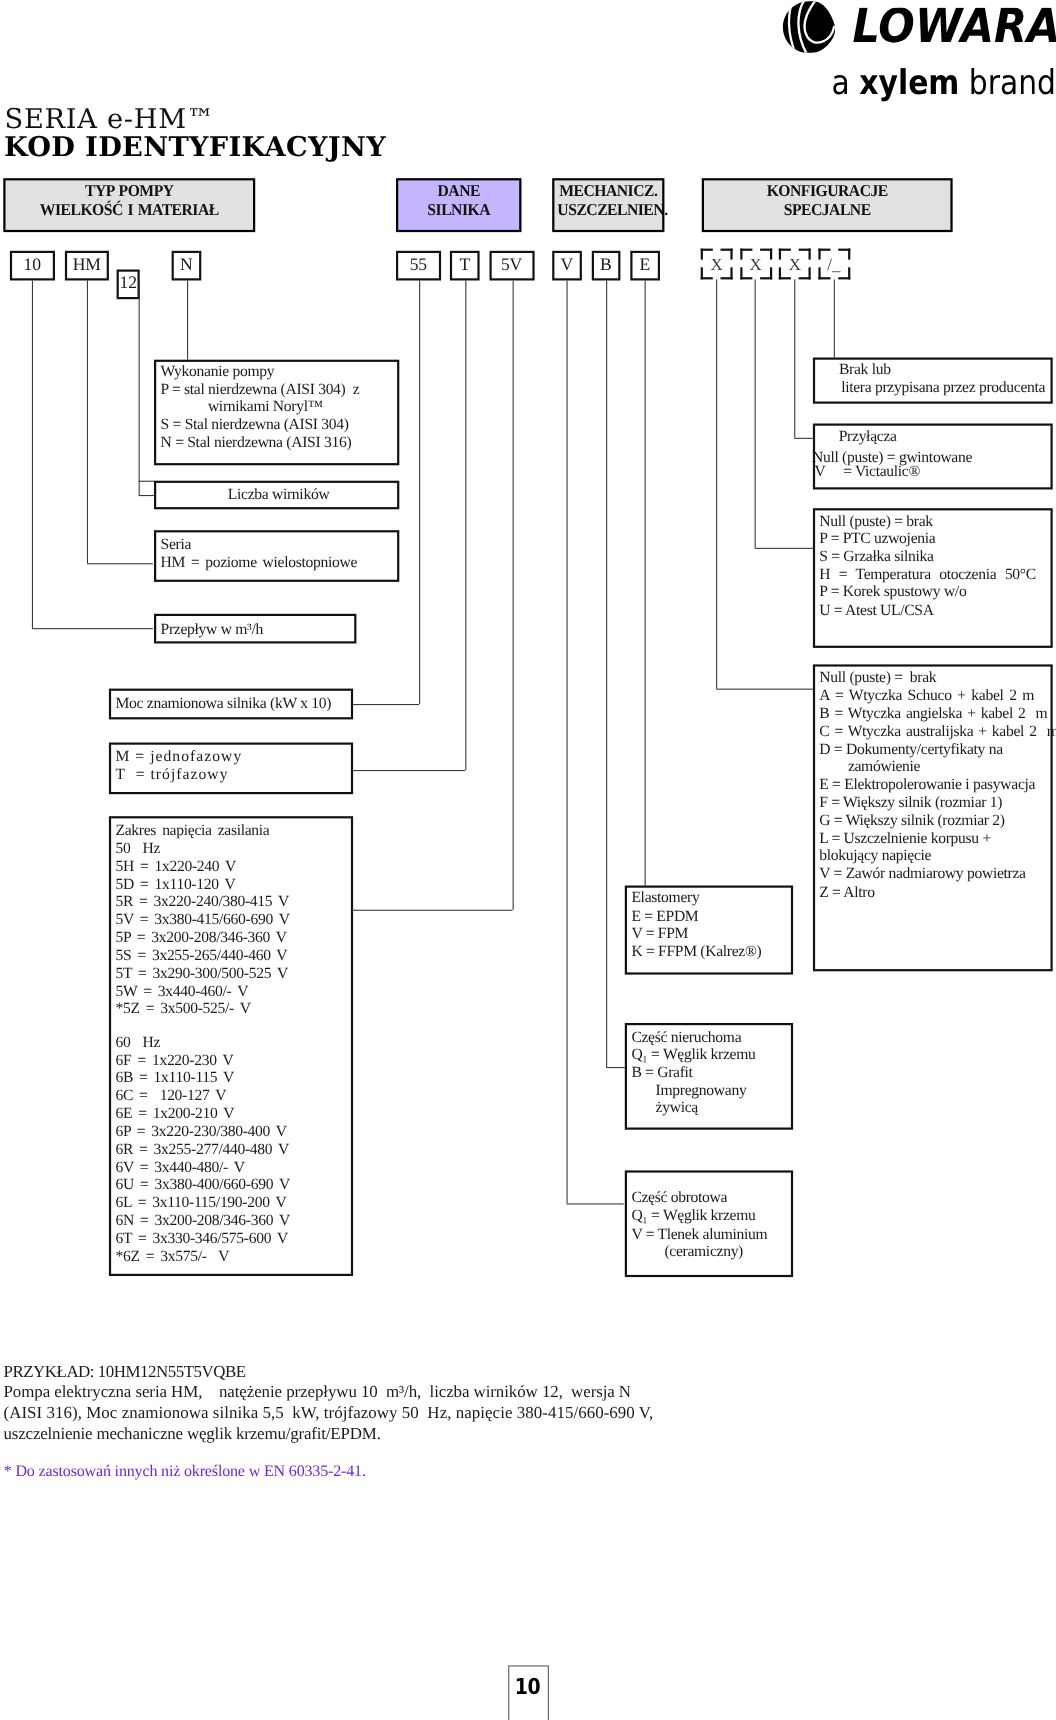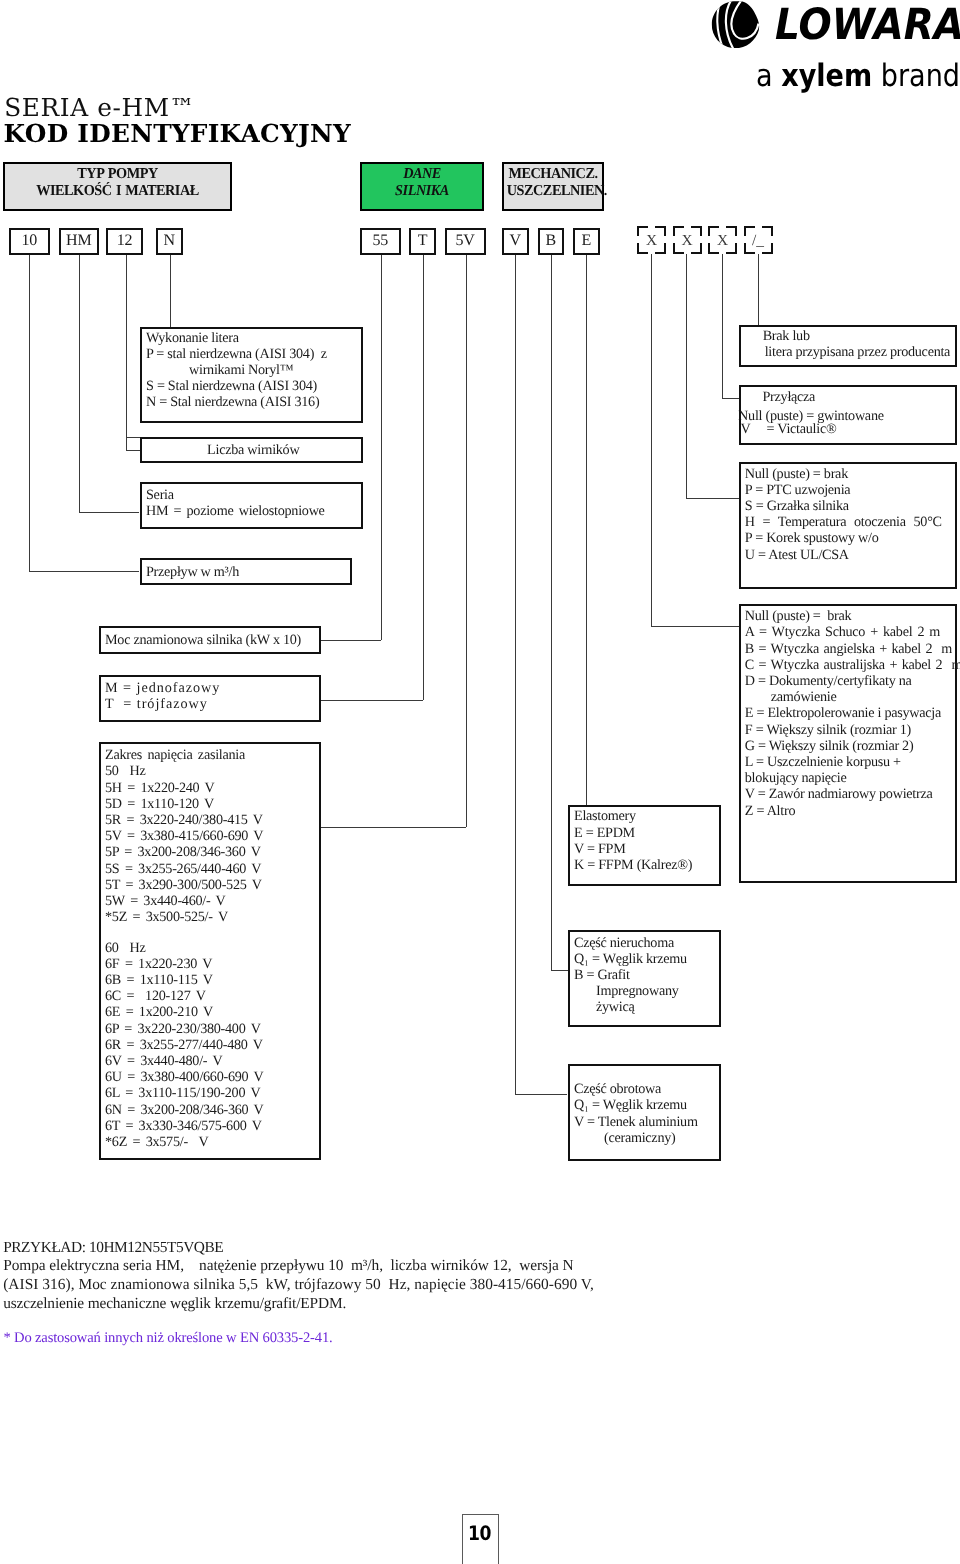--- a/index.html
+++ b/index.html
@@ -94,35 +94,39 @@
   <svg id="logo-tag" viewBox="0 0 205 40" xmlns="http://www.w3.org/2000/svg">
     <text x="0" y="29.8" font-family="DejaVu Sans, sans-serif" font-size="31" fill="#000" textLength="204" lengthAdjust="spacingAndGlyphs"><tspan>a </tspan><tspan font-weight="bold">xylem</tspan><tspan> brand</tspan></text>
   </svg>
 </div>
 <div id="title-line1">SERIA e-HM™</div>
 <div id="title-line2">KOD IDENTYFIKACYJNY</div>
 <div class="hdr" style="left: 3px; top: 162px; width: 229px; height: 49px; background-color: rgb(225, 225, 225);">
       <div>TYP POMPY</div>
       <div>WIELKOŚĆ I MATERIAŁ</div>
     </div>
-<div class="hdr" style="left: 359.5px; top: 162px; width: 124px; height: 49px; background-color: #22c55e; font-style: italic;">
+<div class="hdr" style="left: 359.5px; top: 162px; width: 114px; height: 49px; background-color: #c4b5fd;">
       <div>DANE</div>
       <div>SILNIKA</div>
     </div>
 <div class="hdr" style="left: 501.5px; top: 162px; width: 102px; height: 49px; background-color: rgb(225, 225, 225);">
       <div>MECHANICZ.</div>
       <div>USZCZELNIEN.</div>
     </div>
+<div class="hdr" style="left: 637.5px; top: 162px; width: 228px; height: 49px; background-color: rgb(225, 225, 225);">
+      <div>KONFIGURACJE</div>
+      <div>SPECJALNE</div>
+    </div>
 <div class="cbox" style="left:8.5px;top:228px;width:41.5px;height:27px">
       <span>10</span>
     </div>
 <div class="cbox" style="left:58.5px;top:228px;width:40.5px;height:27px">
       <span>HM</span>
     </div>
-<div class="cbox" style="left:106px;top:228px;width:37px;height:27px">
+<div class="cbox" style="left:106px;top:245px;width:21px;height:27px">
       <span>12</span>
     </div>
 <div class="cbox" style="left:155.5px;top:228px;width:27.5px;height:27px">
       <span>N</span>
     </div>
 <div class="cbox" style="left:359.5px;top:228px;width:41.5px;height:27px">
       <span>55</span>
     </div>
 <div class="cbox" style="left:409px;top:228px;width:27px;height:27px">
       <span>T</span>
@@ -161,34 +165,34 @@
       <span>X</span>
     </div>
 <div class="corner" style="left:743.5px;top:225.5px;width:29px;height:28.2px">
       <i class="tl"></i>
       <i class="tr"></i>
       <i class="bl"></i>
       <i class="br"></i>
       <span>/_</span>
     </div>
 <div class="lbox" style="left:139.5px;top:327px;width:223px;height:96px;">
-      <span class="ln">Wykonanie litera</span>
+      <span class="ln">Wykonanie pompy</span>
       <span class="ln">P = stal nierdzewna (AISI 304)  z</span>
       <span class="ln" style="padding-left:43px">wirnikami Noryl™</span>
       <span class="ln">S = Stal nierdzewna (AISI 304)</span>
       <span class="ln">N = Stal nierdzewna (AISI 316)</span>
     </div>
 <div class="lbox" style="left:139.5px;top:436.5px;width:223px;height:26.7px;padding-top:3.6px;text-align:center;">
       <span class="ln">Liczba wirników</span>
     </div>
 <div class="lbox" style="left:139.5px;top:481.5px;width:223px;height:47.7px;padding-top:3.6px;">
       <span class="ln">Seria</span>
       <span class="ln" style="word-spacing:2px">HM = poziome wielostopniowe</span>
     </div>
-<div class="lbox" style="left:139.5px;top:558px;width:212px;height:27.2px;padding-top:3.6px;">
+<div class="lbox" style="left:139.5px;top:558px;width:184px;height:27.2px;padding-top:3.6px;">
       <span class="ln">Przepływ w m³/h</span>
     </div>
 <div class="lbox" style="left:98.5px;top:626px;width:222px;height:28px;padding-top:4px;">
       <span class="ln">Moc znamionowa silnika (kW x 10)</span>
     </div>
 <div class="lbox" style="left:98.5px;top:674.5px;width:222px;height:47px;padding-top:3.1px;letter-spacing:0.95px;">
       <span class="ln">M = jednofazowy</span>
       <span class="ln">T  = trójfazowy</span>
     </div>
 <div class="lbox" style="left:98.5px;top:742px;width:222px;height:417.5px;padding-top:3.1px;word-spacing:2.2px;">

